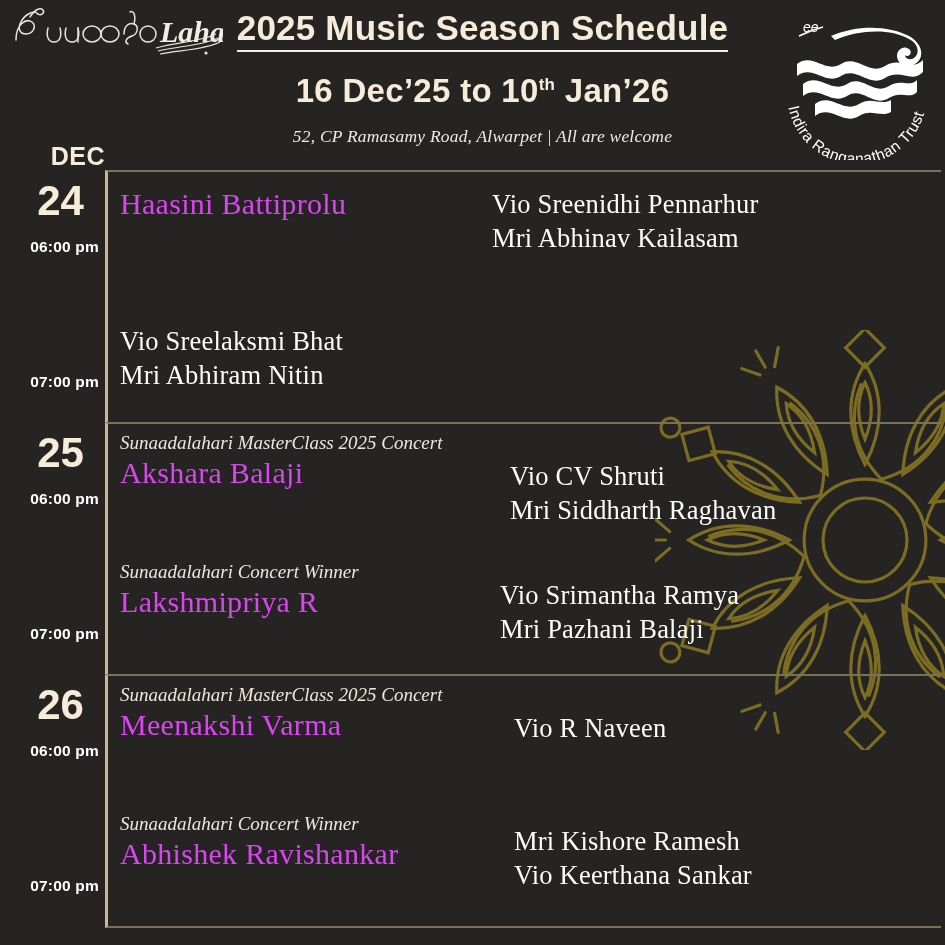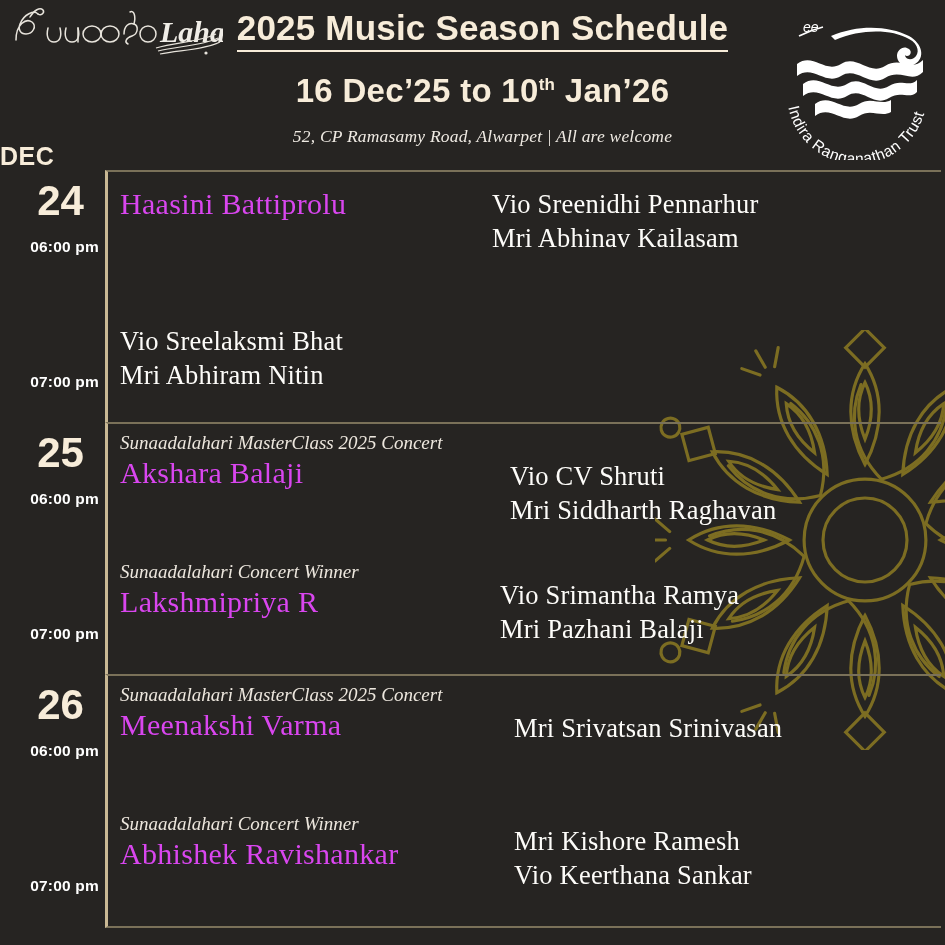--- a/index.html
+++ b/index.html
@@ -96,21 +96,21 @@
   
   .gutter{
     position:relative;
     width:105px;
     flex:0 0 105px;
   }
 
   .month-label{
     position:absolute;
     top:-28px; left:0; width:105px;
-    text-align:left;
+    text-align:right;
     font-family:"Liberation Sans", sans-serif;
     font-weight:bold;
     font-size:25px;
     color:#F7ECD9;
     letter-spacing:.5px;
   }
 
   .day-num{
     position:absolute;
     top:10px; left:8px; width:105px;
@@ -475,21 +475,21 @@
           <div class="time-slot time-a">06:00 pm</div>
           <div class="time-slot time-b">07:00 pm</div>
         </div>
         <div class="panel">
           <div class="slot slot-a">
             <div class="slot-main">
               <div class="subtitle">Sunaadalahari MasterClass 2025 Concert</div>
               <div class="artist">Meenakshi Varma</div>
             </div>
             <div class="slot-accomp">
-              <div class="accomp-line">Mri Srivatsan Srinivasan</div>
+              <div class="accomp-line">Vio R Naveen</div>
             </div>
           </div>
           <div class="slot slot-b">
             <div class="slot-main">
               <div class="subtitle">Sunaadalahari Concert Winner</div>
               <div class="artist">Abhishek Ravishankar</div>
             </div>
             <div class="slot-accomp">
               <div class="accomp-line">Mri Kishore Ramesh</div>
               <div class="accomp-line">Vio Keerthana Sankar</div>

